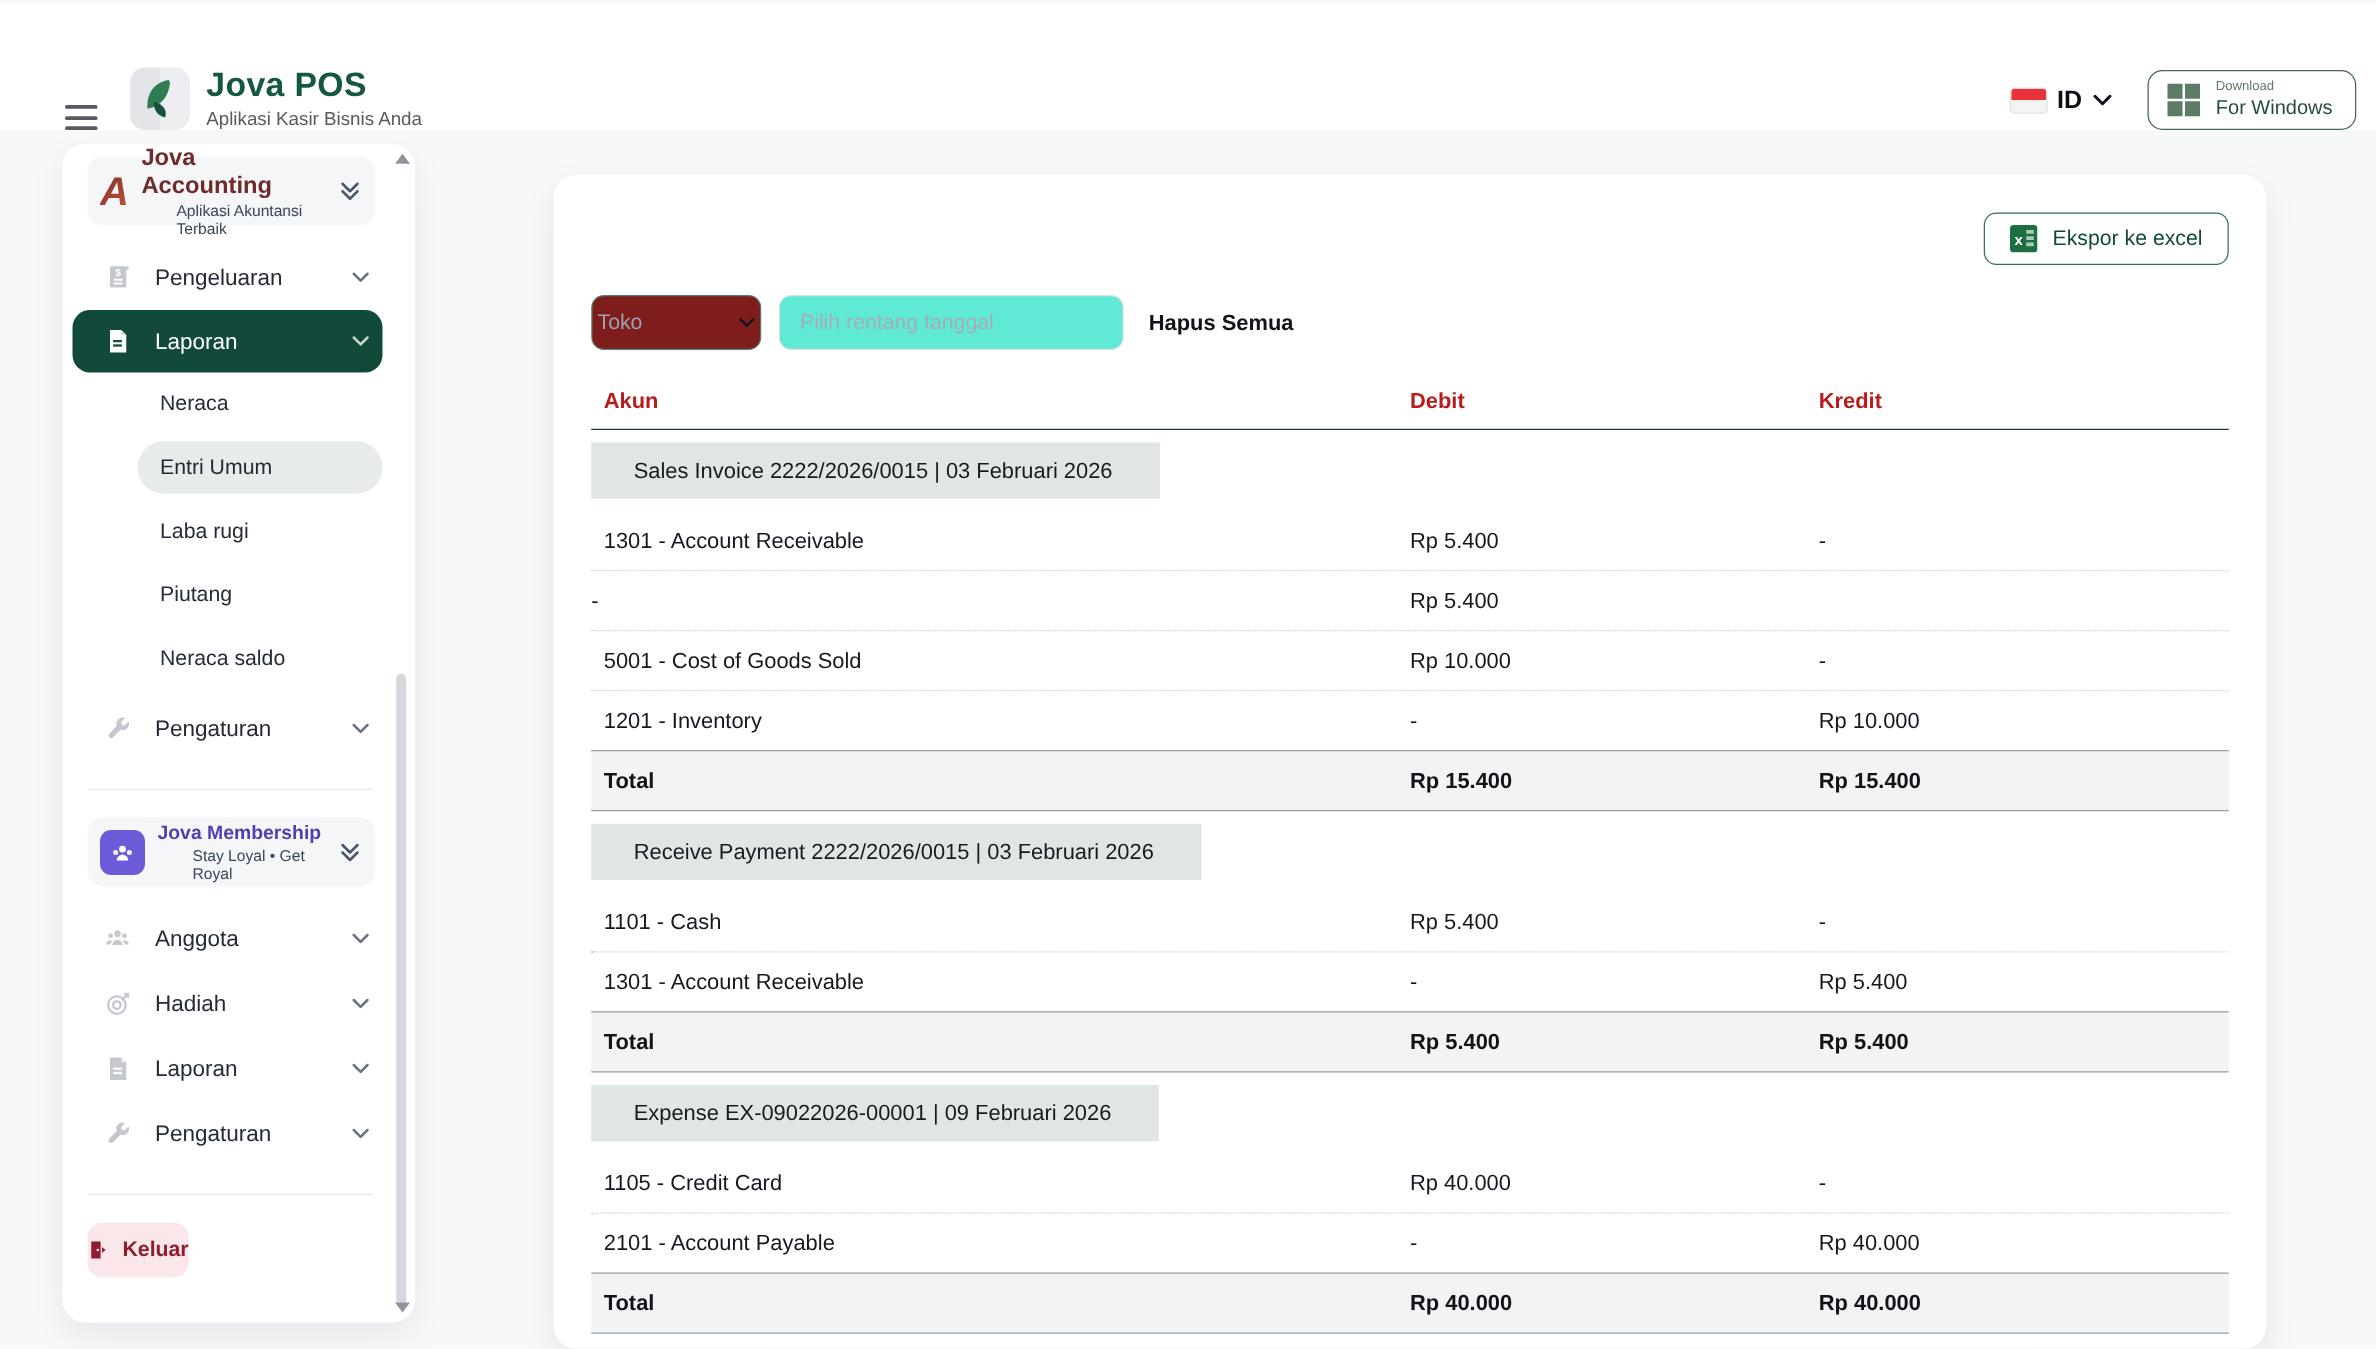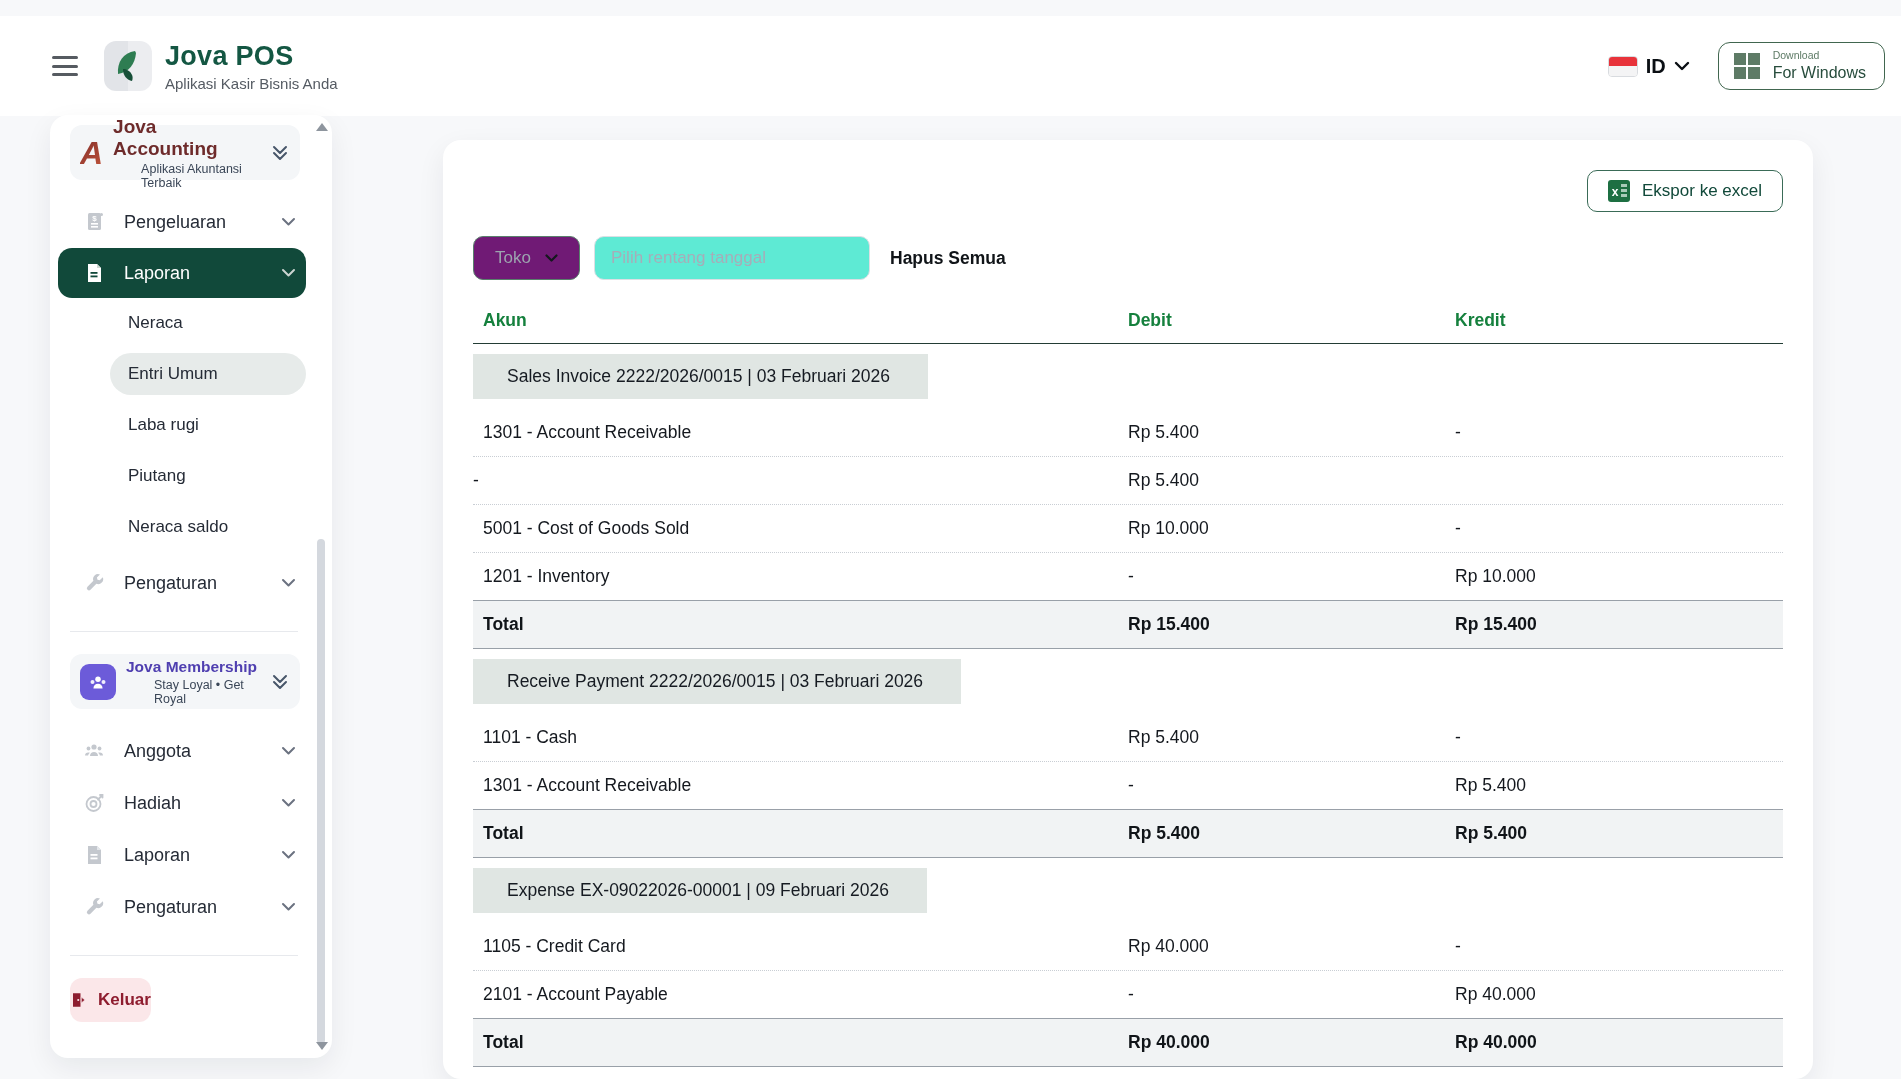--- a/index.html
+++ b/index.html
@@ -6,22 +6,22 @@
   html,body { width:1901px; height:1079px; }
   body {
     position:relative;
     font-family:"Liberation Sans", sans-serif;
     background:var(--page-bg,#F7F8FA);
     overflow:hidden;
     color:#14181E;
   }
   
   .topbar {
-    position:absolute; top:16px; left:0; right:0; height:100px;
-    background:#ffffff; display:flex; align-items:center;
+    position:absolute; top:4px; left:0; right:0; height:100px;
+    background:#ffffff; display:flex; align-items:flex-end;
     padding:0 16px 0 52px;
   }
   .hamburger { width:26px; height:20px; display:flex; flex-direction:column; justify-content:space-between; cursor:pointer; }
   .hamburger div { height:3px; background:#565B61; border-radius:2px; }
   .logo-wrap { display:flex; align-items:center; gap:13px; margin-left:26px; }
   .logo-box {
     width:48px; height:50px; border-radius:12px;
     background:linear-gradient(90deg,#E2E4E8 50%, #ECEDF0 50%);
     display:flex; align-items:center; justify-content:center;
   }
@@ -97,36 +97,36 @@
   }
   .export-row { display:flex; justify-content:flex-end; }
   .export-btn {
     display:flex; align-items:center; gap:12px;
     border:1px solid #3A6B57; border-radius:10px; background:#fff;
     padding:9px 20px; font-size:17px; font-weight:500; color:var(--primary,#11493A);
     cursor:pointer; font-family:inherit;
   }
   .filter-row { margin-top:24px; display:flex; align-items:center; gap:14px; }
   .store-select {
-    width:107px; height:44px; border:1.5px solid #59806C; border-radius:10px;
+    width:136px; height:44px; border:1.5px solid #59806C; border-radius:10px;
     display:flex; align-items:center; justify-content:space-between;
-    padding:0 21px; cursor:pointer; background:#701a75;
+    padding:0 4px; cursor:pointer; background:#7f1d1d;
   }
   .store-select span { font-size:17px; color:#9CA3AF; }
   .date-input {
     width:276px; height:44px; border:1px solid #DCDFE4; border-radius:10px;
     padding:0 16px; font-size:17px; font-family:inherit; color:#14181E; background:#5eead4;
   }
   .date-input::placeholder { color:#A6ADB8; }
   .clear-all { font-size:17.5px; font-weight:700; color:#101418; margin-left:6px; cursor:pointer; }
   
   .jtable { margin-top:30px; }
   .tgrid { display:grid; grid-template-columns:655px 327px 1fr; align-items:center; }
   .thead { padding-bottom:12px; border-bottom:1.5px solid #233D35; }
-  .thead .hcell { font-size:17.5px; font-weight:700; color:#15803d; }
+  .thead .hcell { font-size:17.5px; font-weight:700; color:#b91c1c; }
   .hcell.first, .cell.first { padding-left:10px; }
   .chip-row { margin:10px 0; }
   .chip {
     display:inline-block; background:var(--chip-bg,#E0E6E3);
     padding:12px 38px 12px 34px; font-size:17.5px; font-weight:500; color:#161B22;
   }
   .trow { padding:13px 0; font-size:17.5px; font-weight:500; color:#14181E; border-bottom:1px dotted #C9CED4; }
   .trow.last { border-bottom:none; }
   .total-row {
     background:var(--total-bg,#F1F3F4);

